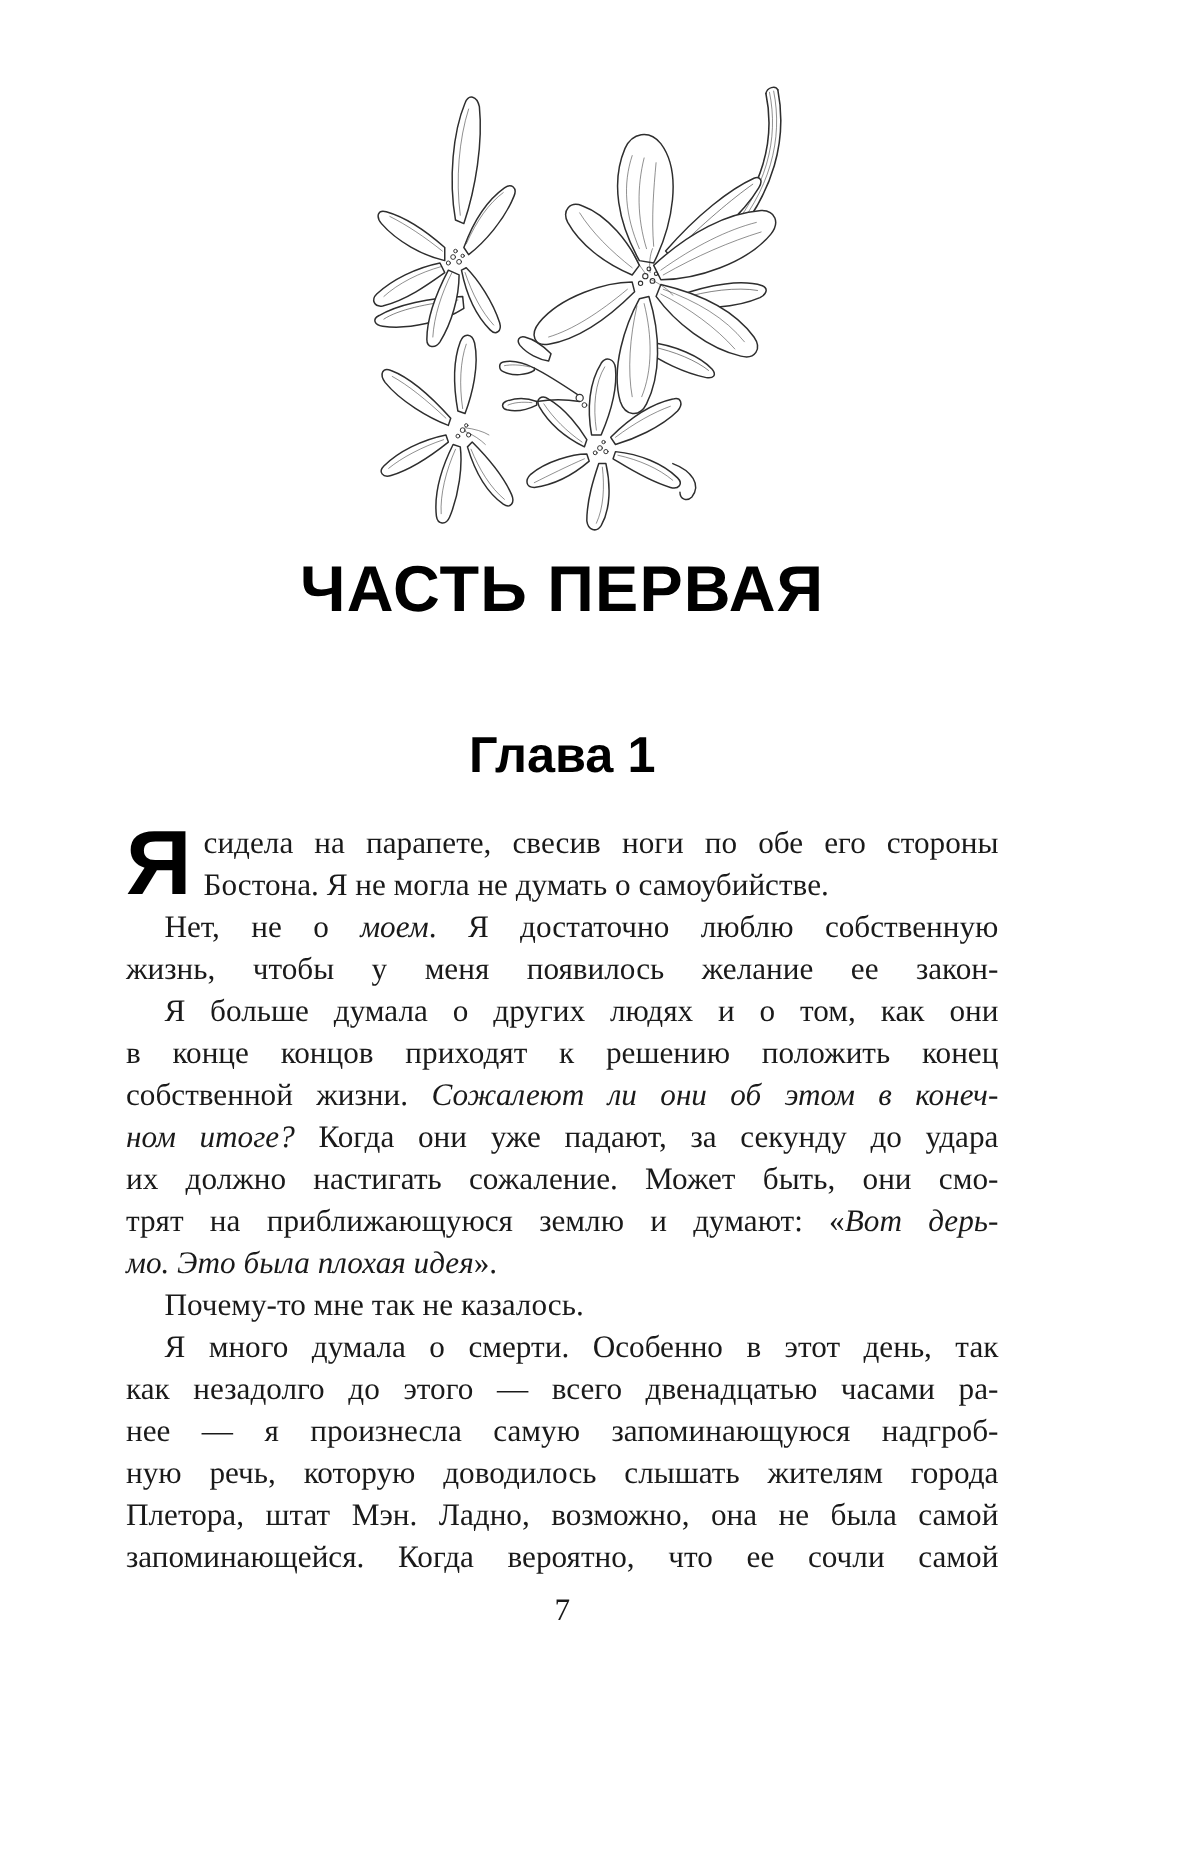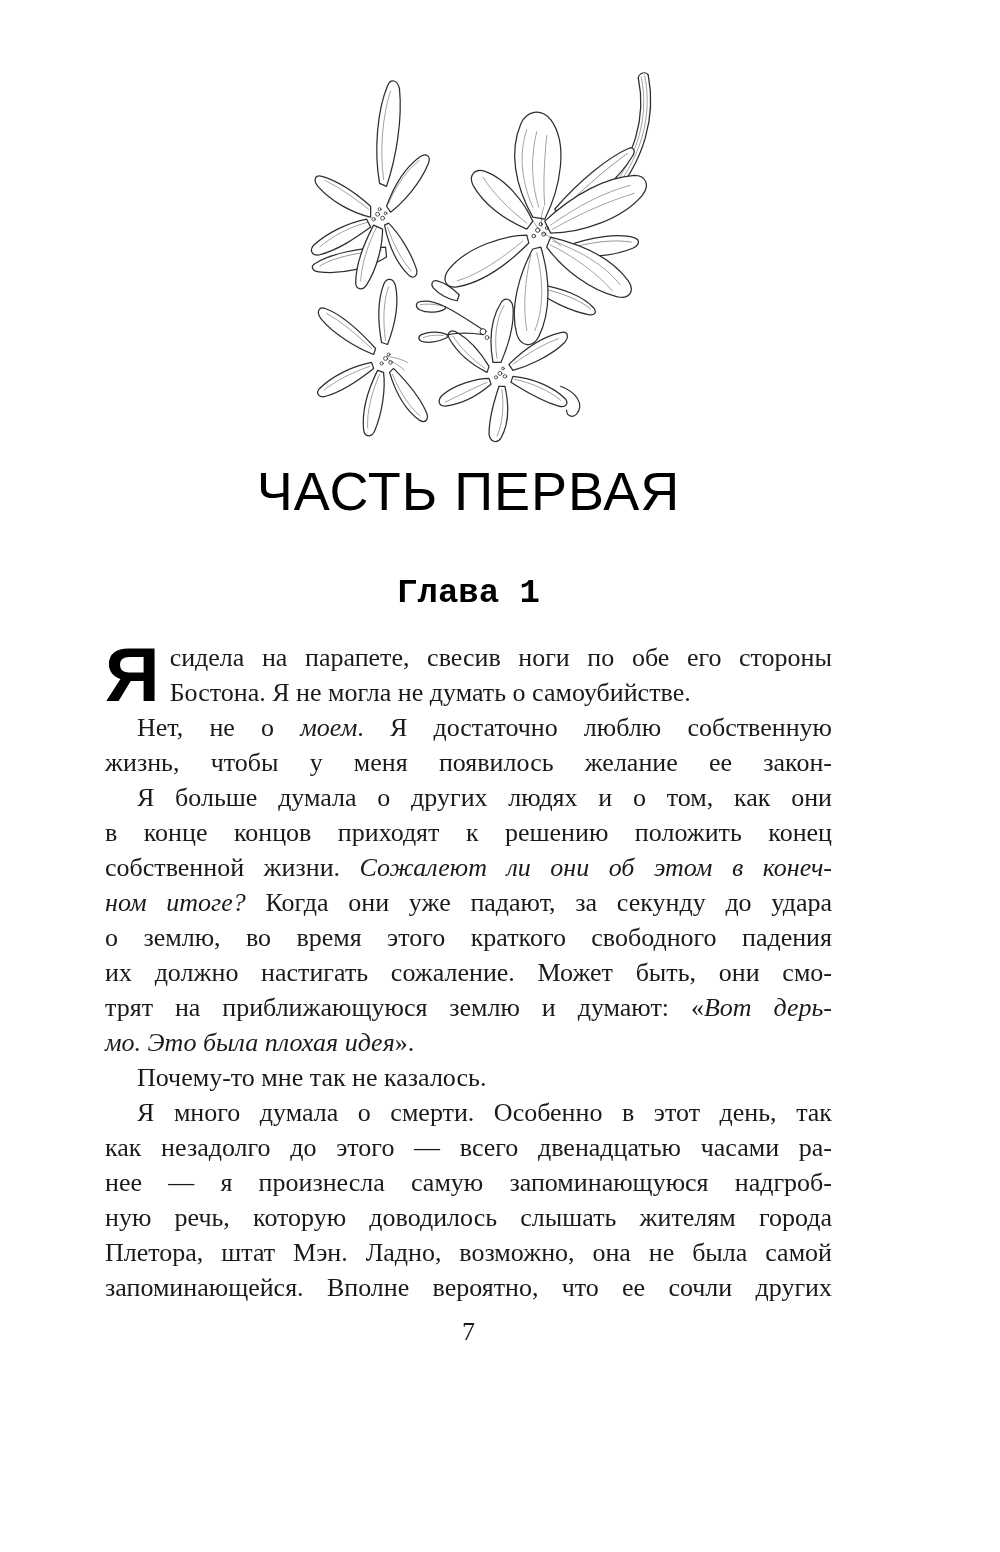--- a/index.html
+++ b/index.html
@@ -22,32 +22,32 @@
     position:absolute;left:105px;top:0;width:727px;
   }
   .flower-wrap{
     margin:58px 0 0 188px;
     width:400px;height:388px;
   }
   .part-title{
     margin-top:18px;
     text-align:center;
     font-family:"Liberation Sans", sans-serif;
-    font-weight:400;
+    font-weight:700;
     font-size:54px;
     line-height:1;
     letter-spacing:1px;
     color:var(--heading-color);
   }
   .chapter-title{
-    margin-top:58px;
+    margin-top:90px;
     text-align:center;
-    font-family:Liberation Mono, monospace;
+    font-family:Liberation Sans, sans-serif;
     font-weight:700;
-    font-size:34px;
+    font-size:42px;
     line-height:1;
     color:var(--heading-color);
   }
   .body-text{
     margin-top:30px;
     font-size:26px;
     line-height:35px;
   }
   .paragraph{margin:0;}
   .line{white-space:normal;}
@@ -211,34 +211,33 @@
         </div>
         <div class="paragraph">
           <div class="line j indent"><span>Нет, не о </span><em>моем</em><span>. Я достаточно люблю собственную</span></div>
           <div class="line j"><span>жизнь, чтобы у меня появилось желание ее закон-</span></div>
         </div>
         <div class="paragraph">
           <div class="line j indent"><span>Я больше думала о других людях и о том, как они</span></div>
           <div class="line j"><span>в конце концов приходят к решению положить конец</span></div>
           <div class="line j"><span>собственной жизни. </span><em>Сожалеют ли они об этом в конеч-</em></div>
           <div class="line j"><em>ном итоге?</em><span> Когда они уже падают, за секунду до удара</span></div>
-          <div class="line j"><span>о землю, во время этого краткого свободного падения</span></div>
           <div class="line j"><span>их должно настигать сожаление. Может быть, они смо-</span></div>
           <div class="line j"><span>трят на приближающуюся землю и думают: «</span><em>Вот дерь-</em></div>
           <div class="line"><em>мо. Это была плохая идея</em><span>».</span></div>
         </div>
         <div class="paragraph">
           <div class="line indent"><span>Почему-то мне так не казалось.</span></div>
         </div>
         <div class="paragraph">
           <div class="line j indent"><span>Я много думала о смерти. Особенно в этот день, так</span></div>
           <div class="line j"><span>как незадолго до этого — всего двенадцатью часами ра-</span></div>
           <div class="line j"><span>нее — я произнесла самую запоминающуюся надгроб-</span></div>
           <div class="line j"><span>ную речь, которую доводилось слышать жителям города</span></div>
           <div class="line j"><span>Плетора, штат Мэн. Ладно, возможно, она не была самой</span></div>
-          <div class="line j"><span>запоминающейся. Вполне вероятно, что ее сочли других</span></div>
+          <div class="line j"><span>запоминающейся. Когда вероятно, что ее сочли самой</span></div>
         </div>
       </div>
 
     <div class="page-number">7</div>
 
   </div>
 </div>
 
 </body></html>

